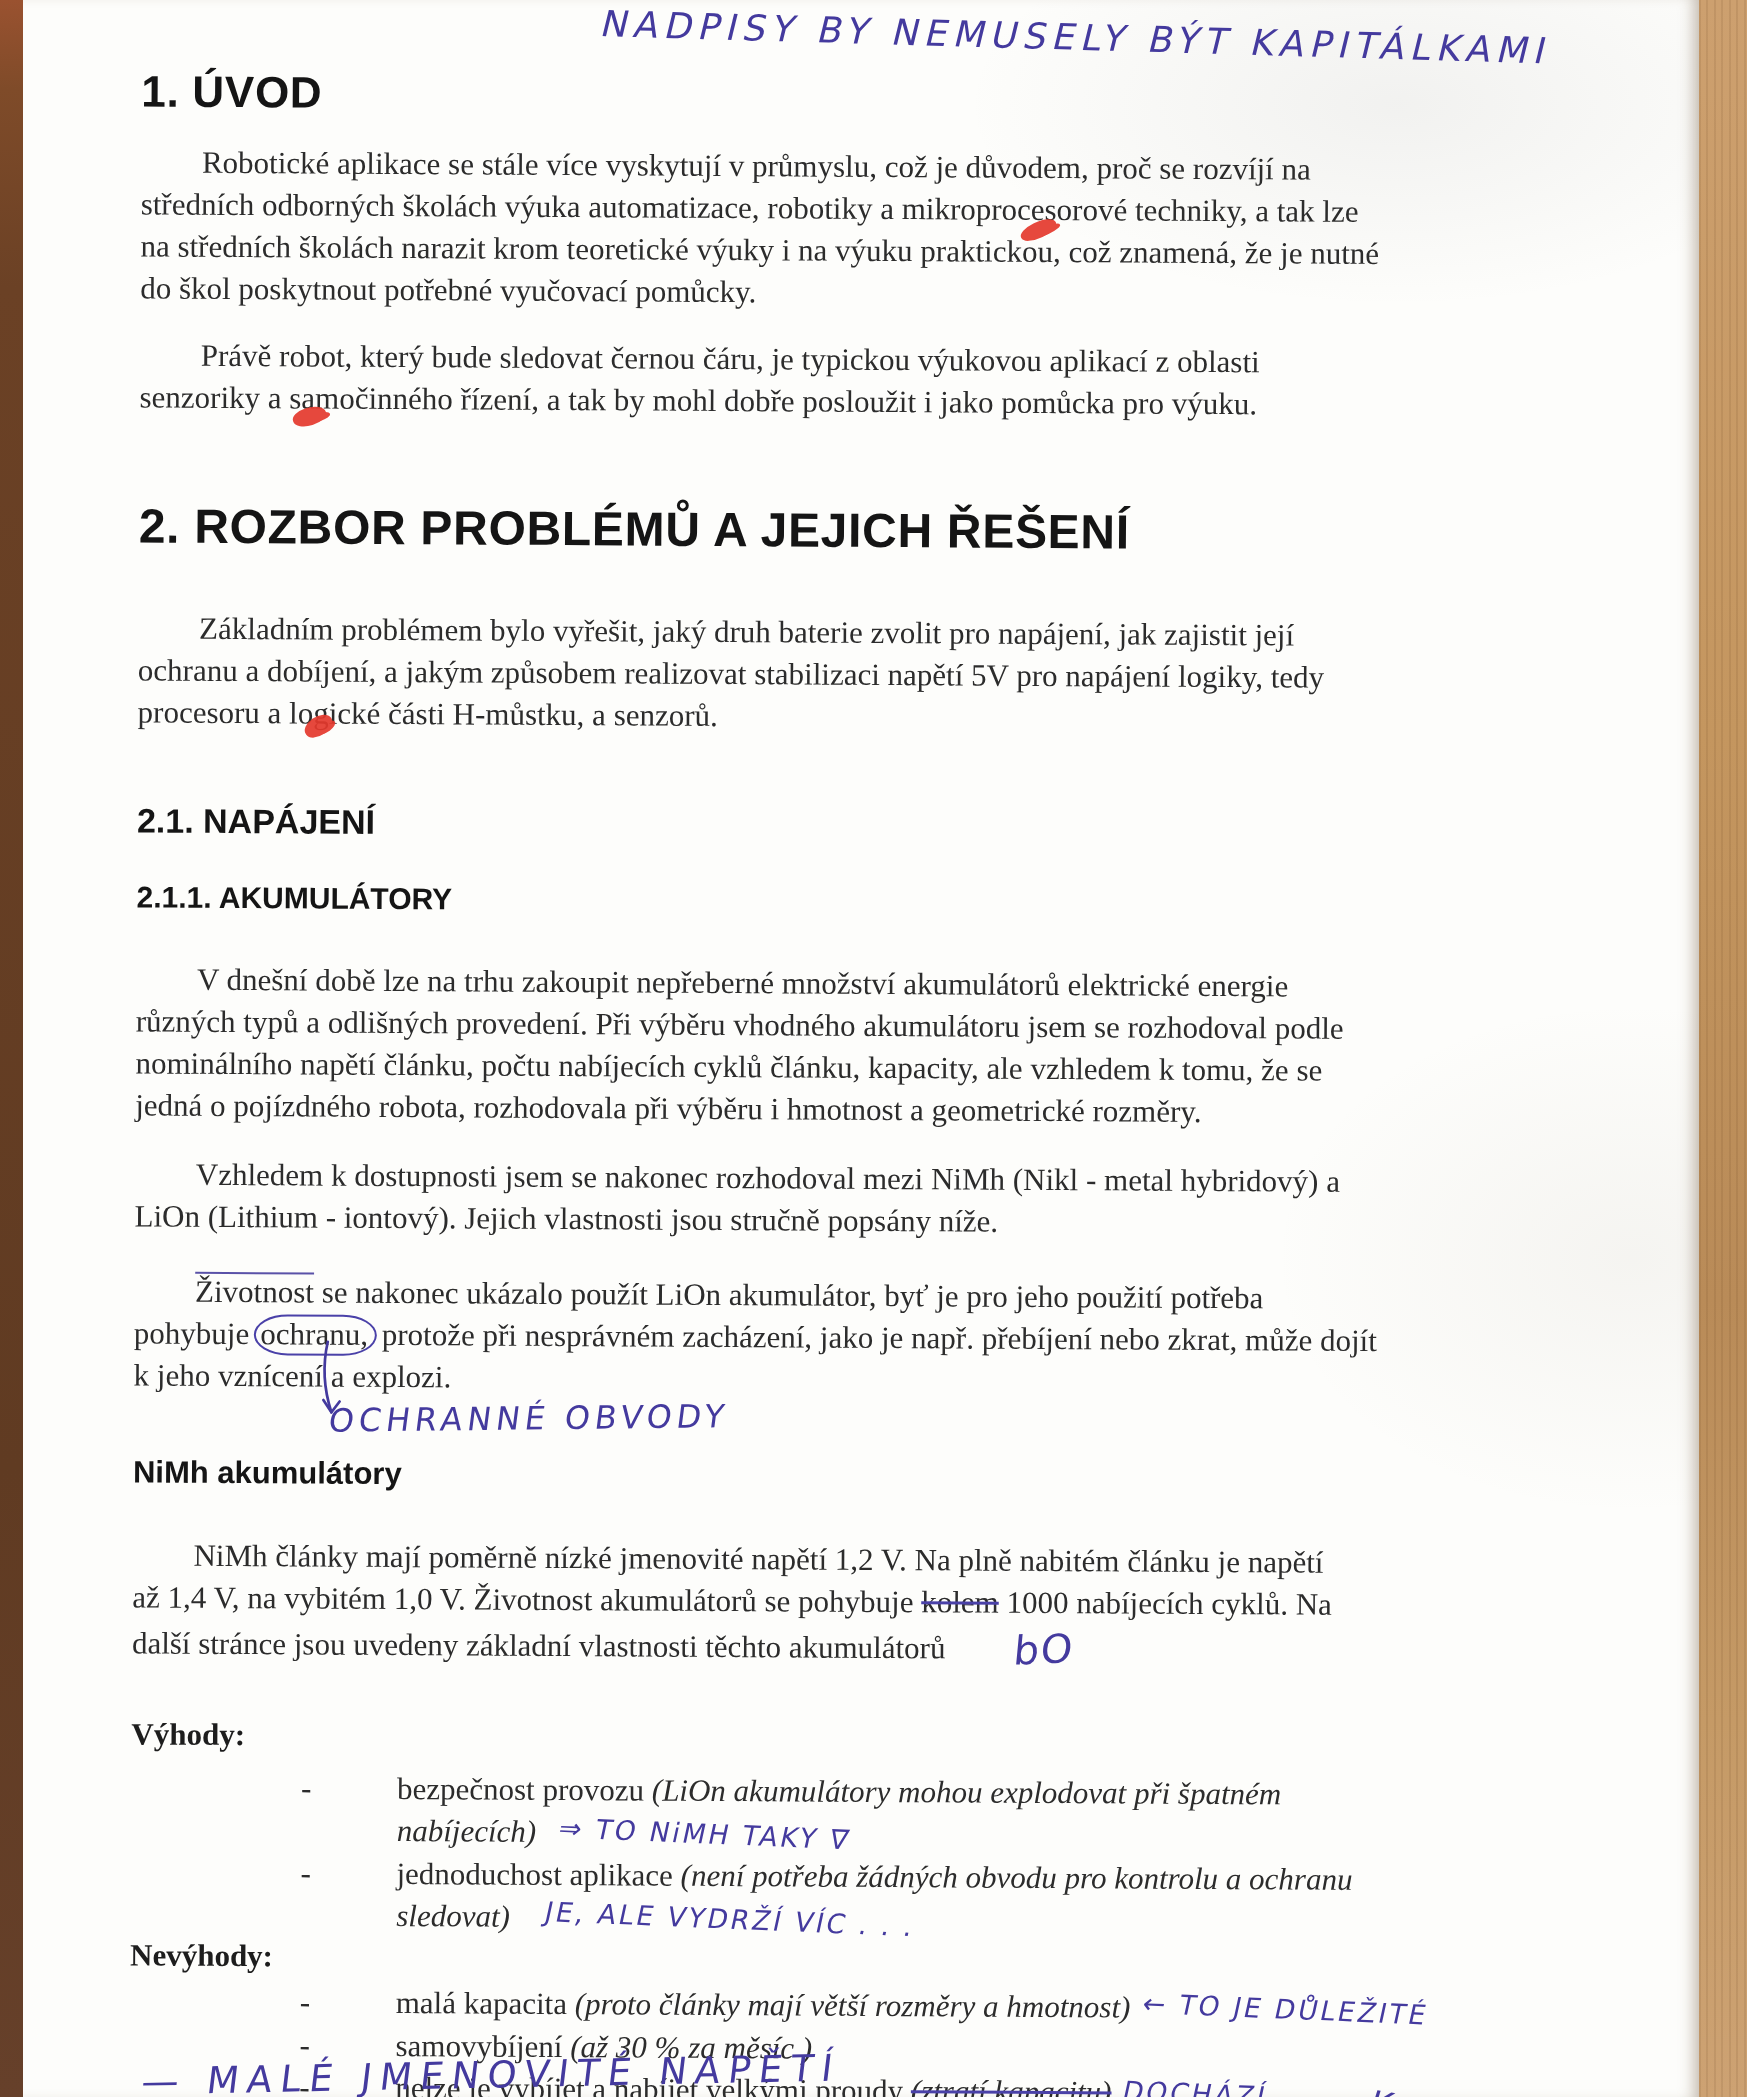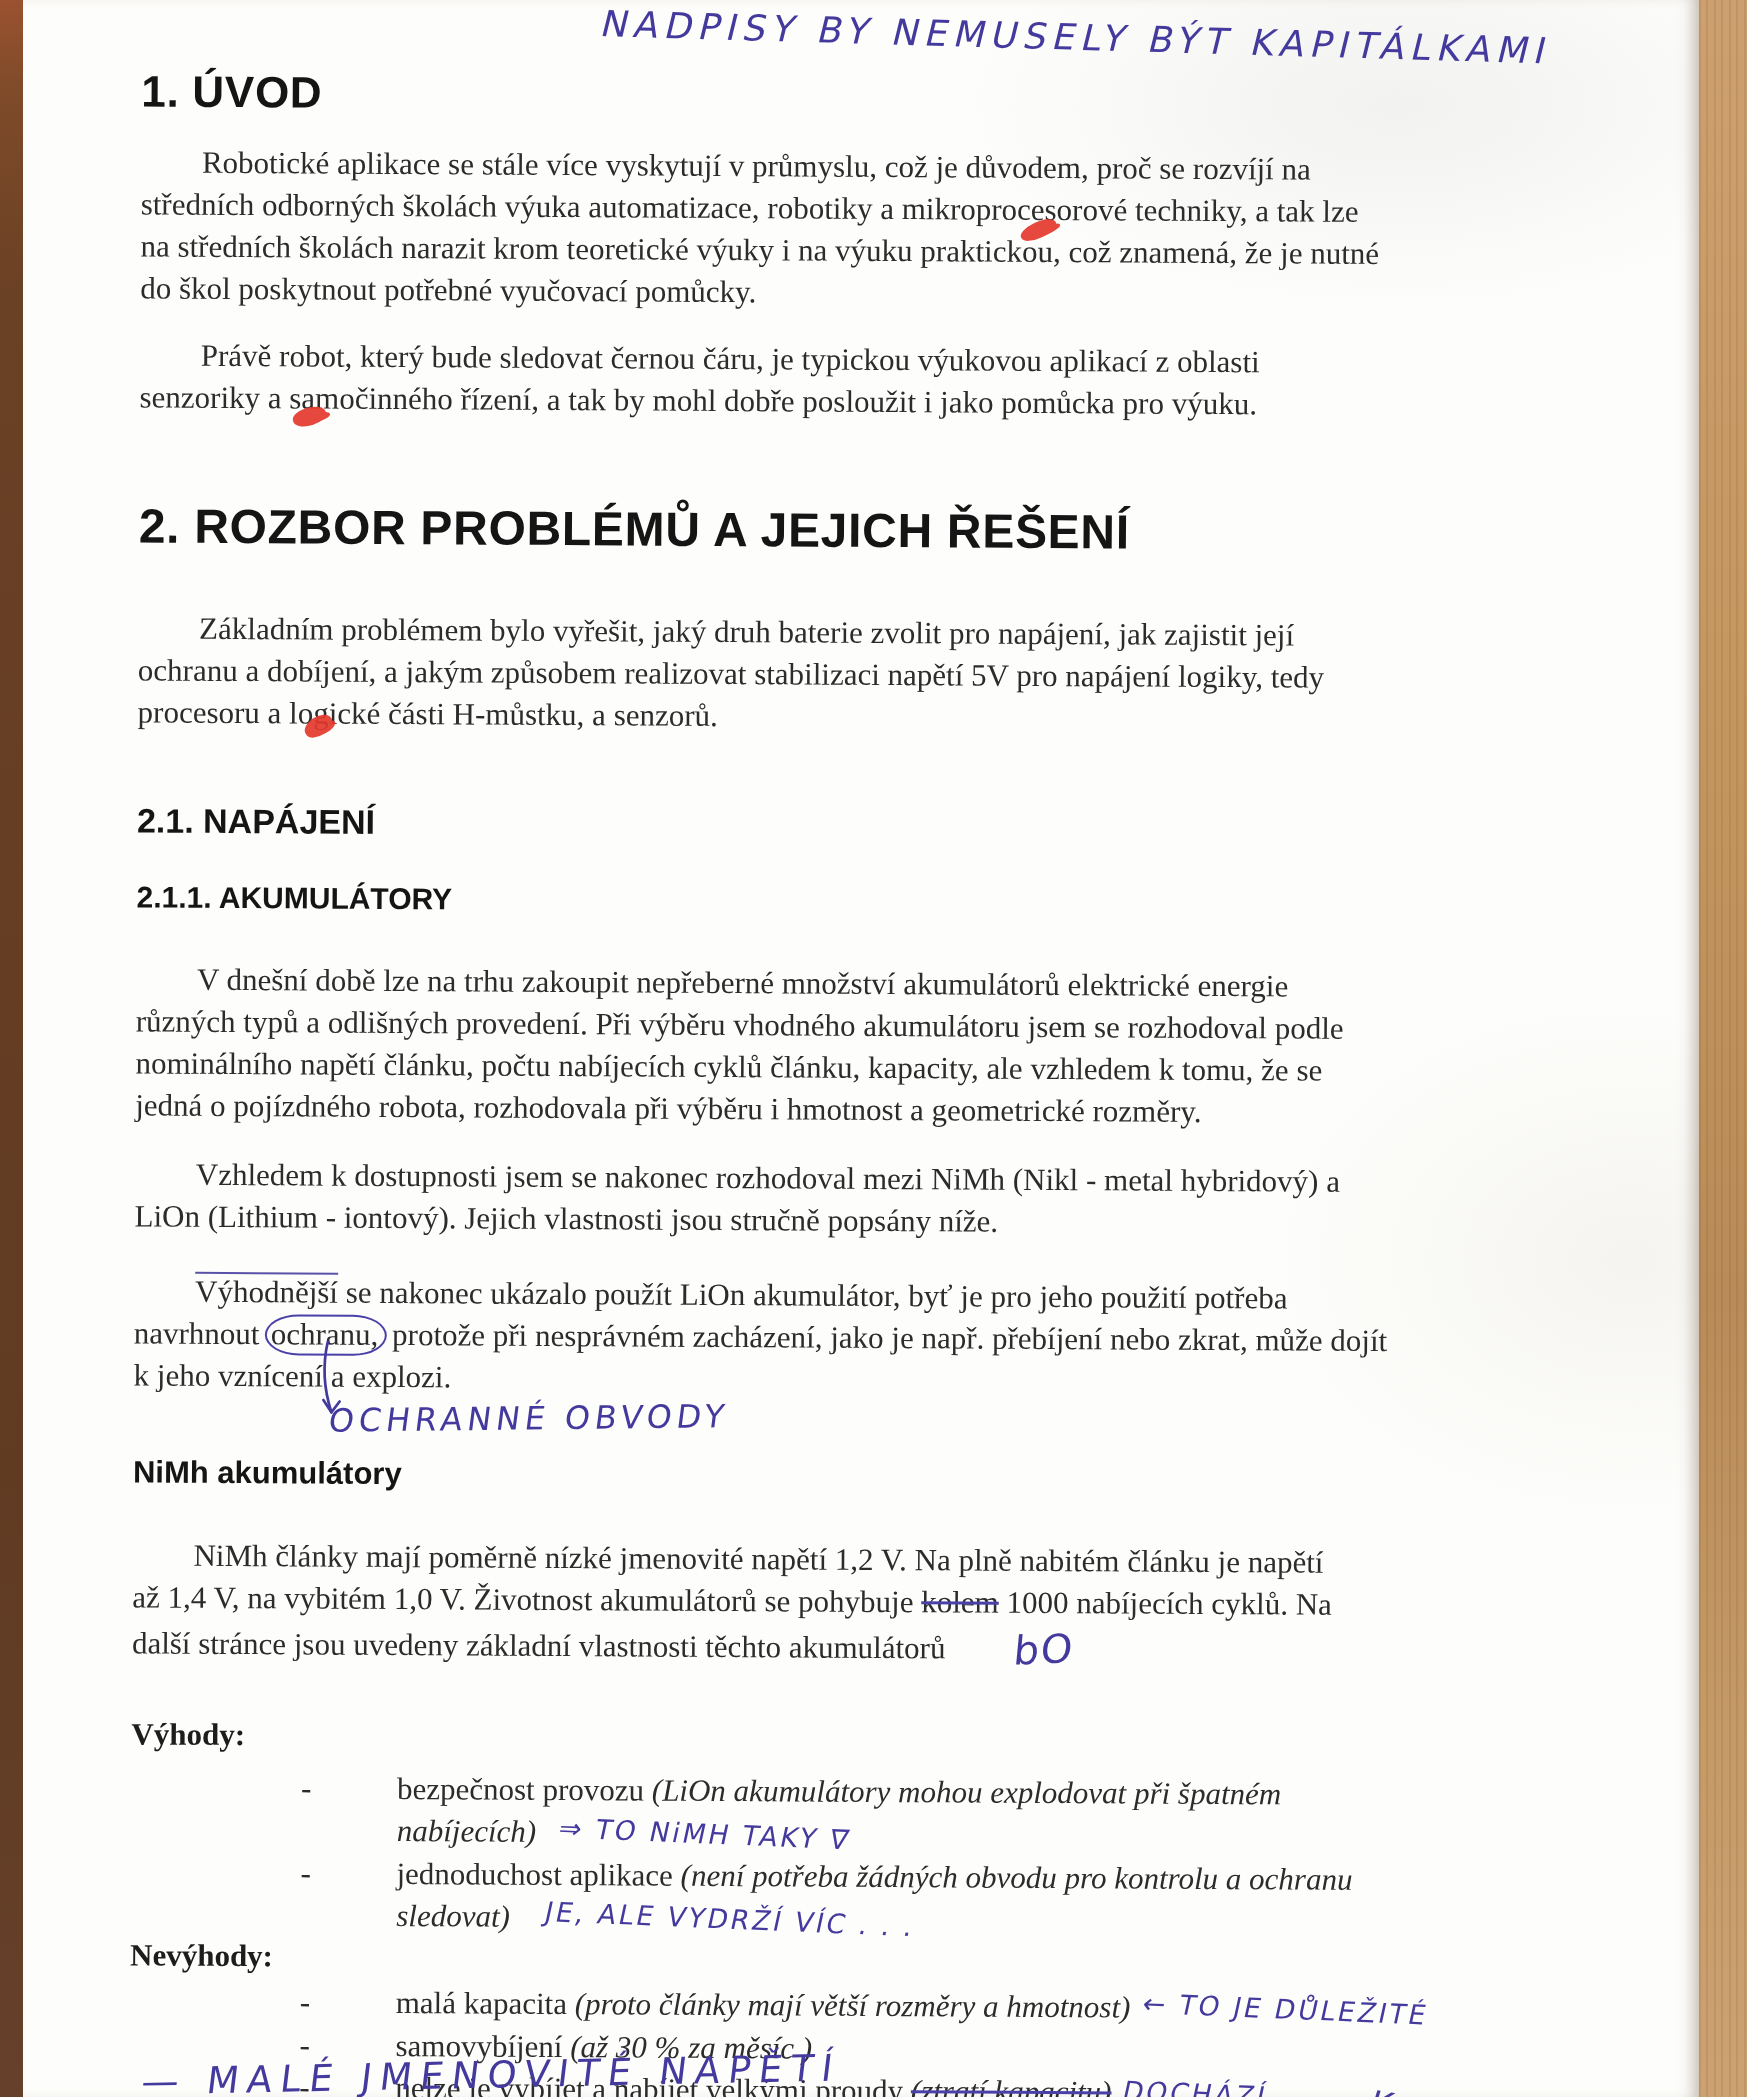--- a/index.html
+++ b/index.html
@@ -120,21 +120,21 @@
       <h1 class="h-sans h2-rozbor">2. ROZBOR PROBLÉMŮ A JEJICH ŘEŠENÍ</h1>
 
       <p class="body-text indent p3"><span>Základním problémem bylo vyřešit, jaký druh baterie zvolit pro napájení, jak zajistit její</span><br><span>ochranu a dobíjení, a jakým způsobem realizovat stabilizaci napětí 5V pro napájení logiky, tedy</span><br><span>procesoru a logické části H-můstku, a senzorů.</span></p>
       <div class="red-mark m3"></div>
 
       <h2 class="h-sans h21">2.1. NAPÁJENÍ</h2>
       <h3 class="h-sans h211">2.1.1. AKUMULÁTORY</h3>
 
       <p class="body-text indent p4"><span>V dnešní době lze na trhu zakoupit nepřeberné množství akumulátorů elektrické energie</span><br><span>různých typů a odlišných provedení. Při výběru vhodného akumulátoru jsem se rozhodoval podle</span><br><span>nominálního napětí článku, počtu nabíjecích cyklů článku, kapacity, ale vzhledem k tomu, že se</span><br><span>jedná o pojízdného robota, rozhodovala při výběru i hmotnost a geometrické rozměry.</span></p>
       <p class="body-text indent p5"><span>Vzhledem k dostupnosti jsem se nakonec rozhodoval mezi NiMh (Nikl - metal hybridový) a</span><br><span>LiOn (Lithium - iontový). Jejich vlastnosti jsou stručně popsány níže.</span></p>
-      <p class="body-text indent p6"><span class="seg-overline">Výhodnější</span><span> se nakonec ukázalo použít LiOn akumulátor, byť je pro jeho použití potřeba</span><br><span>navrhnout </span><span class="seg-circle">ochranu,</span><span> protože při nesprávném zacházení, jako je např. přebíjení nebo zkrat, může dojít</span><br><span>k jeho vznícení a explozi.</span></p>
+      <p class="body-text indent p6"><span class="seg-overline">Životnost</span><span> se nakonec ukázalo použít LiOn akumulátor, byť je pro jeho použití potřeba</span><br><span>pohybuje </span><span class="seg-circle">ochranu,</span><span> protože při nesprávném zacházení, jako je např. přebíjení nebo zkrat, může dojít</span><br><span>k jeho vznícení a explozi.</span></p>
 
       <svg class="blue-arrow" viewBox="0 0 90 130">
         <path d="M28,4 C20,40 24,78 34,108" fill="none" stroke="#443a9e" stroke-width="4" stroke-linecap="round"></path>
         <path d="M34,108 L22,90 M34,108 L46,92" fill="none" stroke="#443a9e" stroke-width="4" stroke-linecap="round"></path>
       </svg>
       <div class="hw hw-ochranne">OCHRANNÉ OBVODY</div>
 
       <h4 class="h-sans h-nimh">NiMh akumulátory</h4>
 
       <p class="body-text indent p7"><span>NiMh články mají poměrně nízké jmenovité napětí 1,2 V. Na plně nabitém článku je napětí</span><br><span>až 1,4 V, na vybitém 1,0 V. Životnost akumulátorů se pohybuje </span><span class="seg-strike">kolem</span><span> 1000 nabíjecích cyklů. Na</span><br><span>další stránce jsou uvedeny základní vlastnosti těchto akumulátorů </span><span class="seg-hw seg-big-hw">bO</span></p>

